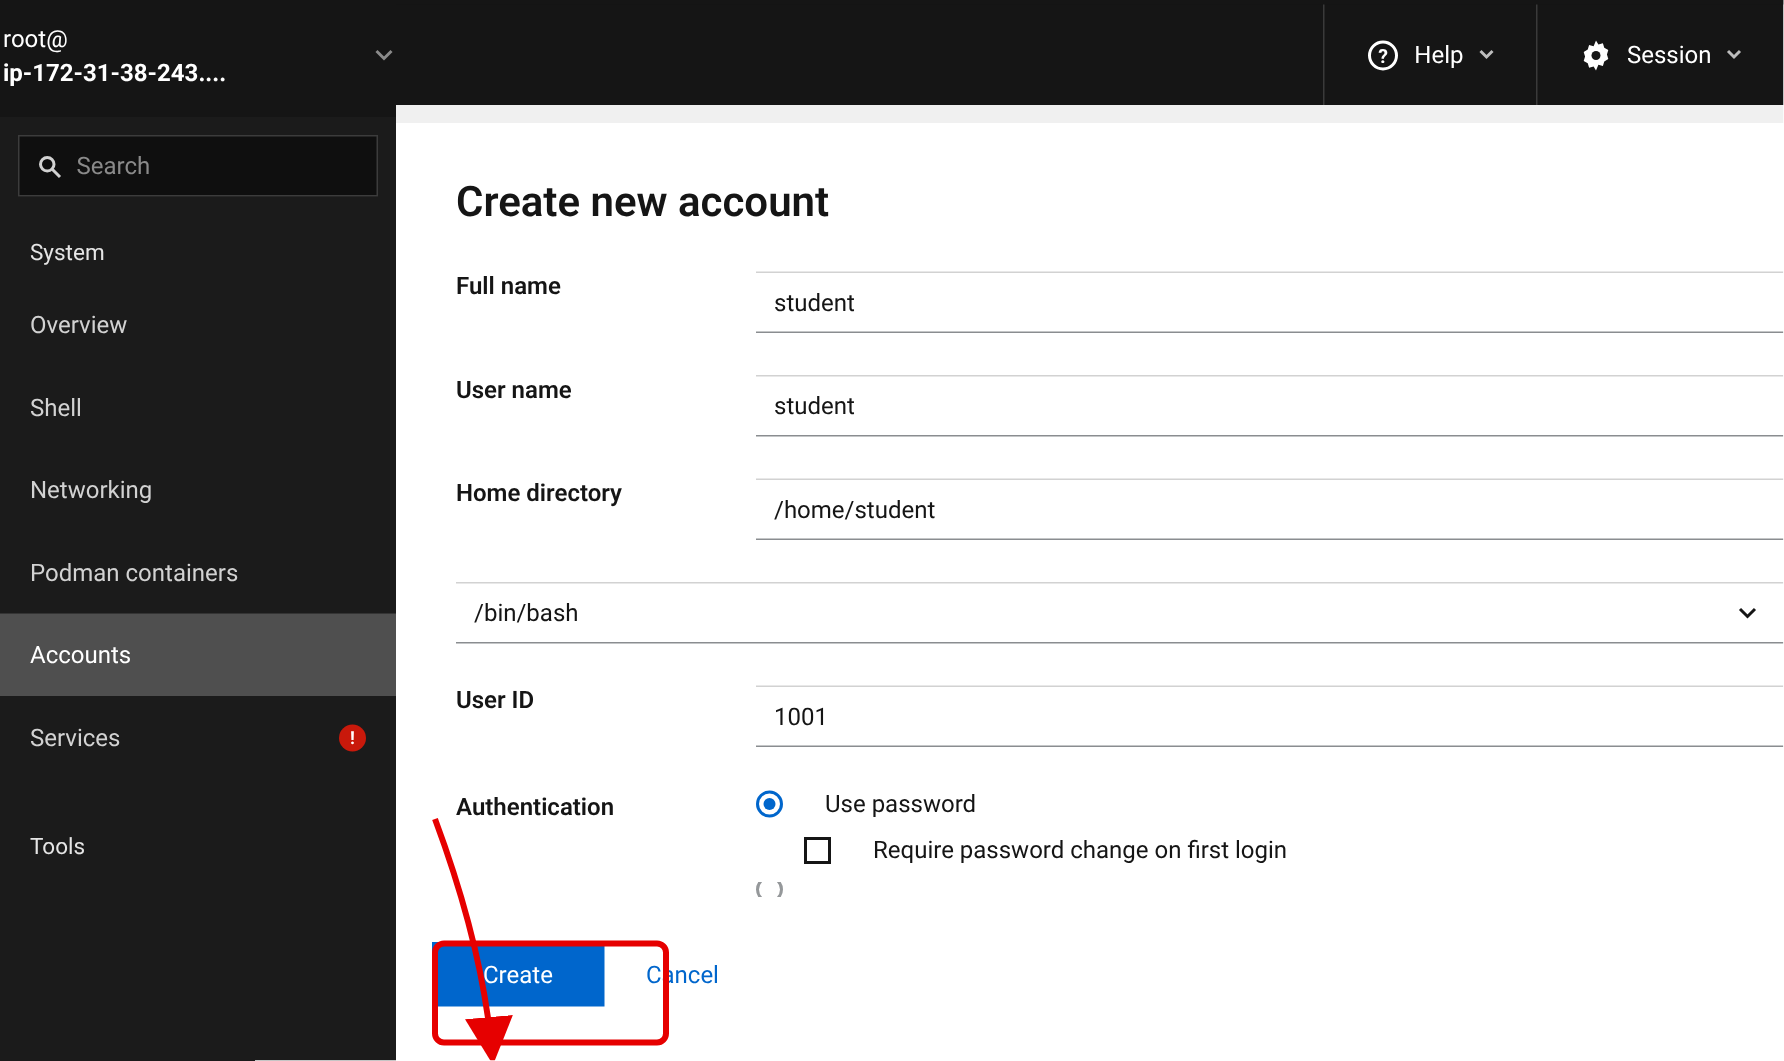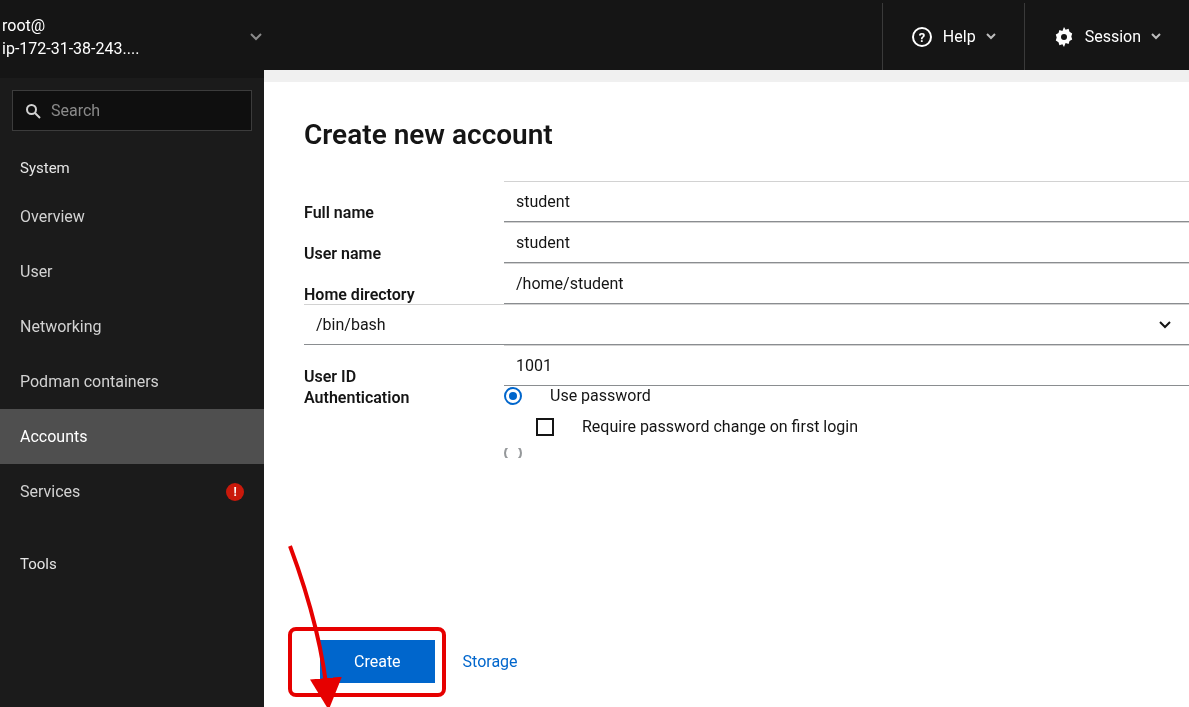--- a/index.html
+++ b/index.html
@@ -4,21 +4,21 @@
 <style>
   * { box-sizing: border-box; margin: 0; padding: 0; font-family: -apple-system, BlinkMacSystemFont, "Segoe UI", Roboto, sans-serif; }
   html, body { width: 1189px; height: 707px; overflow: hidden; background: #fff; }
   .app { display: flex; width: 100%; height: 100%; }
 
   
   .sidebar { width: 264px; background: #1b1b1b; color: #d2d2d2; display: flex; flex-direction: column; }
   .host-row { display: flex; align-items: center; justify-content: space-between; padding: 14px 2px 18px; background: #151515; }
   .host-text { color: #fff; font-size: 16px; line-height: 1.45; max-width: 200px; }
   .host-text .line1 { display: block; }
-  .host-text .line2 { display: block; font-weight: 400; }
+  .host-text .line2 { display: block; font-weight: 700; }
   .host-caret { color: #8a8a8a; }
 
   .search-wrap { padding: 12px 12px 18px; }
   .search-box { display: flex; align-items: center; gap: 10px; background: #0f0f0f; border: 1px solid #3c3c3c; padding: 10px 12px; }
   .search-box input { flex: 1; background: transparent; border: none; outline: none; color: #3b82f6; font-size: 16px; }
   .search-box input::placeholder { color: #8a8a8a; }
   .search-icon { color: #d2d2d2; }
 
   .nav-section-label { padding: 10px 20px 12px; color: #e5e5e5; font-size: 15px; }
   .nav-item { display: flex; align-items: center; justify-content: space-between; padding: 18px 20px; color: #d2d2d2; font-size: 16px; cursor: pointer; }
@@ -31,39 +31,39 @@
   .topbar-item { display: flex; align-items: center; gap: 10px; padding: 0 28px; color: #fff; font-size: 16px; border-left: 1px solid #3a3a3a; cursor: pointer; }
   .topbar-item .caret { color: #bdbdbd; }
 
   
   .content-strip { background: #f0f0f0; height: 12px; }
 
   
   .page { flex: 1; background: #fff; padding: 36px 0 0 40px; position: relative; overflow: hidden; }
   .page-title { font-size: 28px; font-weight: 600; color: #151515; margin-bottom: 30px; }
 
-  .form-row { display: flex; align-items: flex-end; }
+  .form-row { display: flex; align-items: flex-start; margin-bottom: 28px; }
   .form-label { width: 200px; font-size: 16px; font-weight: 600; color: #151515; }
   .form-field { flex: 1; position: relative; }
   .text-input { width: 100%; border: none; border-top: 1px solid #d2d2d2; border-bottom: 1px solid #8a8d90; padding: 10px 12px; font-size: 16px; color: #151515; background: #fff; outline: none; }
   .select-wrap { position: relative; }
   .select-caret { position: absolute; right: 18px; top: 50%; transform: translateY(-50%); color: #151515; pointer-events: none; }
 
   .auth-block .form-label { align-self: flex-start; padding-top: 2px; }
   .auth-options { flex: 1; }
   .radio-row, .check-row { display: flex; align-items: center; gap: 28px; font-size: 16px; color: #151515; margin-bottom: 12px; }
   .radio-outer { width: 18px; height: 18px; border: 2px solid #0066cc; border-radius: 50%; display: inline-flex; align-items: center; justify-content: center; }
   .radio-inner { width: 8px; height: 8px; background: #0066cc; border-radius: 50%; }
   .radio-outer.off { border-color: #8a8d90; }
   .check-indent { margin-left: 32px; }
   .checkbox { width: 18px; height: 18px; border: 2px solid #151515; display: inline-block; }
   .cutoff-row { opacity: 0.9; }
 
   
-  .form-footer { position: absolute; left: 0; right: 0; bottom: 0; background: #fff; padding: 24px 0 24px 56px; display: flex; align-items: center; gap: 28px; }
+  .form-footer { position: absolute; left: 0; right: 0; bottom: 12px; background: #fff; padding: 24px 0 24px 24px; display: flex; align-items: center; gap: 28px; }
   .btn-primary { background: #0066cc; color: #fff; font-size: 16px; padding: 12px 34px; border: none; cursor: pointer; }
   .btn-link { color: #0066cc; font-size: 16px; cursor: pointer; }
 
   
   .annot-box { position: absolute; border: 4px solid #e60000; border-radius: 8px; pointer-events: none; }
   .annot-arrow { position: absolute; pointer-events: none; }
 
   svg { display: block; }
 </style>
 </head>
@@ -94,21 +94,21 @@
         </span>
         <input type="text" placeholder="Search" style="">
       </div>
     </div>
 
     <div class="nav-section-label">System</div>
     <div class="nav-item">
         <span>Overview</span>
       </div>
     <div class="nav-item">
-        <span>User</span>
+        <span>Shell</span>
       </div>
     <div class="nav-item">
         <span>Networking</span>
       </div>
     <div class="nav-item">
         <span>Podman containers</span>
       </div>
     <div class="nav-item active">
         <span>Accounts</span>
       </div>
@@ -202,21 +202,21 @@
             <span>Require password change on first login</span>
           </div>
           <div class="radio-row cutoff-row" style="overflow:hidden; height:10px;">
             <span class="radio-outer off"></span>
           </div>
         </div>
       </div>
 
       <div class="form-footer">
         <button class="btn-primary">Create</button>
-        <span class="btn-link">Storage</span>
+        <span class="btn-link">Cancel</span>
       </div>
 
       <div class="annot-box" style="left:24px; bottom:10px; width:158px; height:70px;"></div>
       <svg class="annot-arrow" style="left:18px; top:460px;" width="60" height="180" viewBox="0 0 60 180">
         <defs>
             <marker id="ah" markerWidth="8" markerHeight="8" refX="6" refY="4" orient="auto">
               <path d="M0,0 L8,4 L0,8 z" fill="#e60000"></path>
             </marker>
           </defs>
         <path d="M8,4 Q40,90 46,160" stroke="#e60000" stroke-width="4" fill="none" marker-end="url(#ah)"></path>

